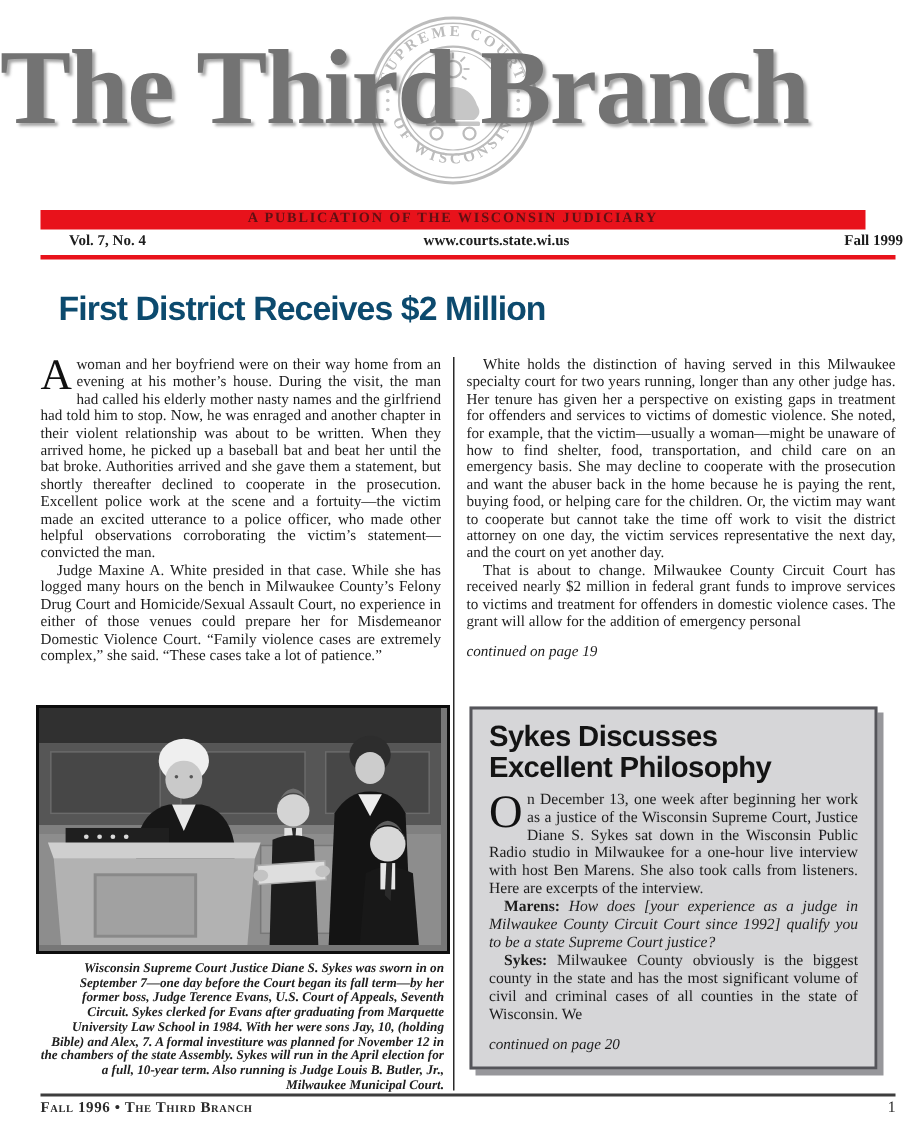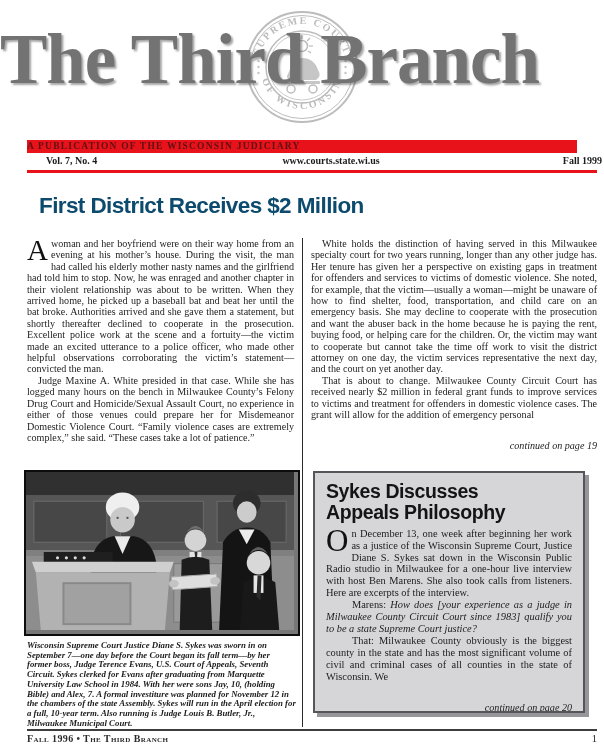--- a/index.html
+++ b/index.html
@@ -16,21 +16,21 @@
     font-size:10px;letter-spacing:2px;}
   .seal-fill{fill:var(--seal-gray);stroke:none;opacity:.85;}
   .mast-title{
     position:absolute;top:24px;left:0;width:539px;margin:0;text-align:center;z-index:2;
     font-family:"Liberation Serif",serif;font-weight:bold;font-size:71px;line-height:1;
     letter-spacing:-1px;color:#737373;text-shadow:2px 2px 2px rgba(60,60,60,.45);
   }
   
   .red-bar{
     position:absolute;left:27px;top:140px;width:550px;height:13px;background:var(--red);
-    font-weight:bold;font-size:9.5px;line-height:13px;
+    text-align:center;font-weight:bold;font-size:9.5px;line-height:13px;
     letter-spacing:1.2px;color:var(--dark-red);
   }
   .info-row{
     position:absolute;left:27px;top:154px;width:570px;height:14px;
     font-weight:bold;font-size:10px;line-height:14px;margin-left:19px;
   }
   .info-row .vol{position:absolute;left:0;}
   .info-row .url{position:absolute;left:0;width:100%;text-align:center;}
   .info-row .issue{position:absolute;right:14px;}
   .red-rule{position:absolute;left:27px;top:170px;width:570px;height:3px;background:var(--red);}
@@ -44,52 +44,52 @@
   .columns{position:absolute;left:27px;top:238px;width:570px;display:flex;}
   .col{font-size:10.1px;line-height:11.4px;text-align:justify;}
   .col-left{width:267px;margin-right:17px;}
   .col-right{width:286px;}
   .col p{margin:0;}
   .col p.indent{text-indent:11px;}
   .dropcap{
     float:left;font-size:29px;line-height:23px;padding:1px 3px 0 0;color:#111;
   }
   .continued{
-    text-align:right;font-style:italic;font-size:10.1px;margin-top:19px;
+    text-align:left;font-style:italic;font-size:10.1px;margin-top:8px;
   }
   .col-divider{
     position:absolute;left:302px;top:238px;width:1px;height:489px;background:#2a2a2a;
   }
   
   .photo-frame{
     position:absolute;left:24px;top:470px;width:272px;height:162px;
     border:2px solid #0d0d0d;background:#777;
   }
   .caption{
     position:absolute;left:27px;top:641px;width:269px;
-    font-style:italic;font-weight:bold;font-size:8.8px;line-height:9.7px;color:#202020;
+    font-style:italic;font-weight:bold;font-size:8.8px;line-height:9.7px;color:#202020;text-align:right;
   }
   
   .sidebar-box{
     position:absolute;left:313px;top:471px;width:272px;height:242px;
     background:var(--box-bg);border:2px solid var(--box-border);
     box-shadow:4px 4px 0 var(--box-shadow);box-sizing:border-box;
     padding:8px 11px 0 11px;overflow:hidden;
   }
   .sidebar-title{
     margin:0 0 5px 0;font-family:"Liberation Sans",sans-serif;font-weight:bold;
     font-size:19.5px;line-height:1.07;letter-spacing:-0.4px;color:#141414;
   }
   .sidebar-body{font-size:10.4px;line-height:11.9px;text-align:justify;}
   .sidebar-body p{margin:0;}
   .sidebar-body p.indent{text-indent:10px;}
   .sidebar-dropcap{
     float:left;font-size:31px;line-height:24px;padding:1px 3px 0 0;color:#111;
   }
-  .speaker{font-weight:normal;margin-left:16px;}
+  .speaker{font-weight:bold;}
   .qtext{font-style:italic;}
   
   .footer-rule{position:absolute;left:27px;top:729px;width:570px;height:2px;background:#3d3d3d;}
   .footer-left{
     position:absolute;left:27px;top:733px;font-variant:small-caps;font-weight:bold;
     font-size:10px;letter-spacing:.4px;color:#2b2b2b;
   }
   .footer-page{
     position:absolute;right:7px;top:733px;font-size:10.5px;color:#2b2b2b;
   }
@@ -219,26 +219,26 @@
       <rect x="231" y="106" width="10" height="18" fill="#e6e6e6"></rect>
       <path d="M235,106 L239,106 L238,132 L234,128 Z" fill="#2a2a2a"></path>
     </svg>
   </div>
 
   <div class="caption">Wisconsin Supreme Court Justice Diane S. Sykes was sworn in on September 7—one day before the Court began its fall term—by her former boss, Judge Terence Evans, U.S. Court of Appeals, Seventh Circuit. Sykes clerked for Evans after graduating from Marquette University Law School in 1984. With her were sons Jay, 10, (holding Bible) and Alex, 7. A formal investiture was planned for November 12 in the chambers of the state Assembly. Sykes will run in the April election for a full, 10-year term. Also running is Judge Louis B. Butler, Jr., Milwaukee Municipal Court.</div>
 
   <div class="sidebar-box">
     <h3 class="sidebar-title">
       <div>Sykes Discusses</div>
-      <div>Appeals Philosophy</div>
+      <div>Excellent Philosophy</div>
     </h3>
     <div class="sidebar-body">
       <p><span class="sidebar-dropcap">O</span><span>n December 13, one week after beginning her work as a justice of the Wisconsin Supreme Court, Justice Diane S. Sykes sat down in the Wisconsin Public Radio studio in Milwaukee for a one-hour live interview with host Ben Marens. She also took calls from listeners. Here are excerpts of the interview.</span></p>
-      <p class="indent"><span class="speaker">Marens:</span> <span class="qtext">How does [your experience as a judge in Milwaukee County Circuit Court since 1983] qualify you to be a state Supreme Court justice?</span></p>
-      <p class="indent"><span class="speaker">That:</span> <span>Milwaukee County obviously is the biggest county in the state and has the most significant volume of civil and criminal cases of all counties in the state of Wisconsin. We</span></p>
+      <p class="indent"><span class="speaker">Marens:</span> <span class="qtext">How does [your experience as a judge in Milwaukee County Circuit Court since 1992] qualify you to be a state Supreme Court justice?</span></p>
+      <p class="indent"><span class="speaker">Sykes:</span> <span>Milwaukee County obviously is the biggest county in the state and has the most significant volume of civil and criminal cases of all counties in the state of Wisconsin. We</span></p>
       <div class="continued">continued on page 20</div>
     </div>
   </div>
 
   <div class="footer-rule"></div>
   <div class="footer-left">Fall 1996 • The Third Branch</div>
   <div class="footer-page">1</div>
 
 </div>
 

